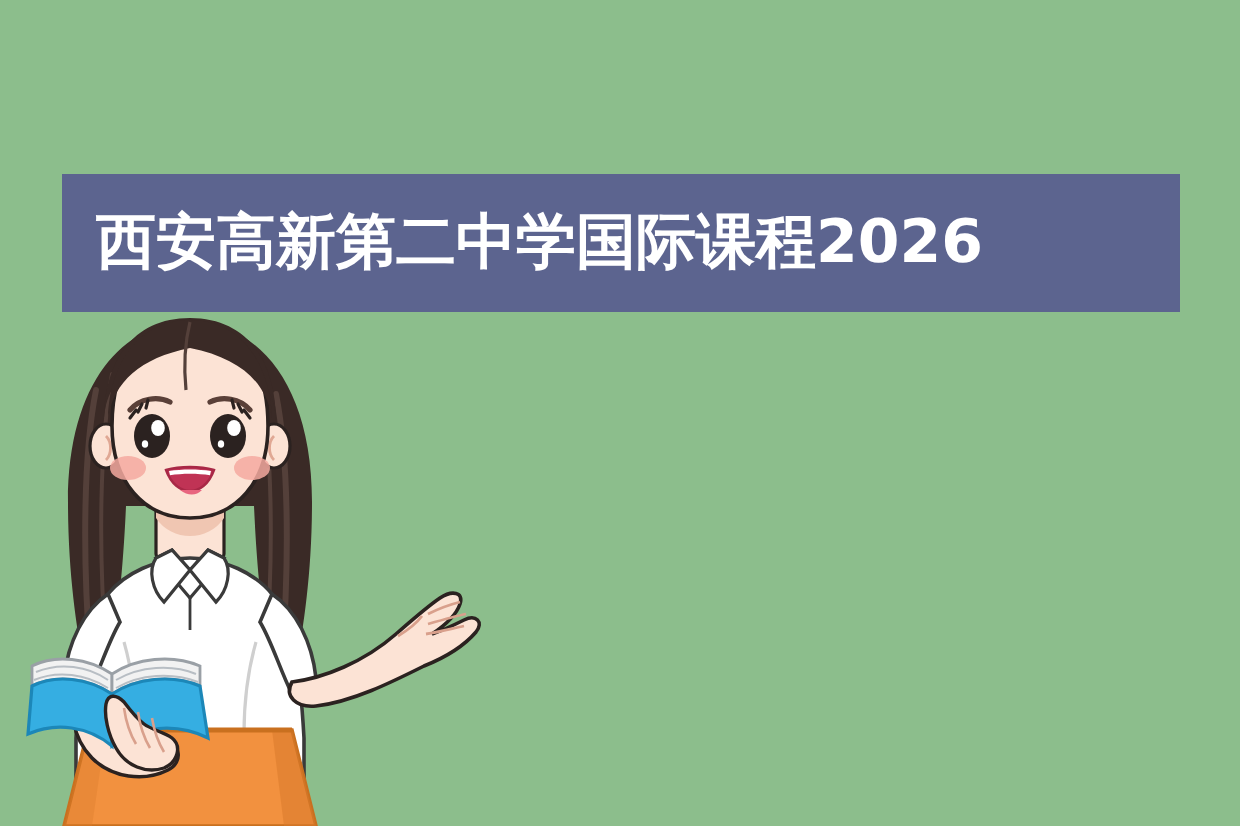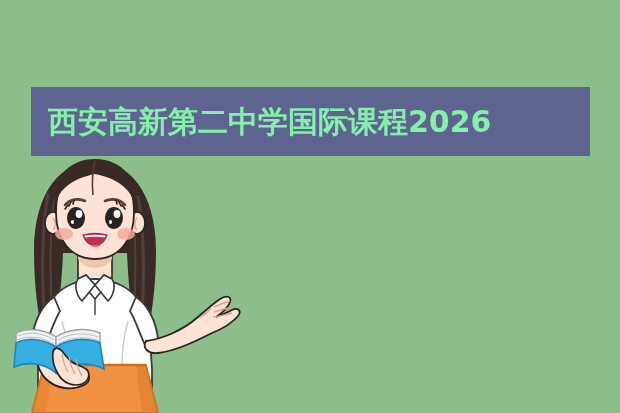--- a/index.html
+++ b/index.html
@@ -12,21 +12,21 @@
     background:#8CBE8C;
   }
 
   
   #title-banner{
     position:absolute;left:31px;top:87px;width:559px;height:69px;
     background:#5C648F;
     display:flex;align-items:center;
   }
   #title-text{
-    color:#86efac;
+    color:#ffffff;
     font-size:30px;
     font-weight:700;
     letter-spacing:0px;
     padding-left:17px;
     white-space:nowrap;
     line-height:1;
   }
 
   
   #illustration{

